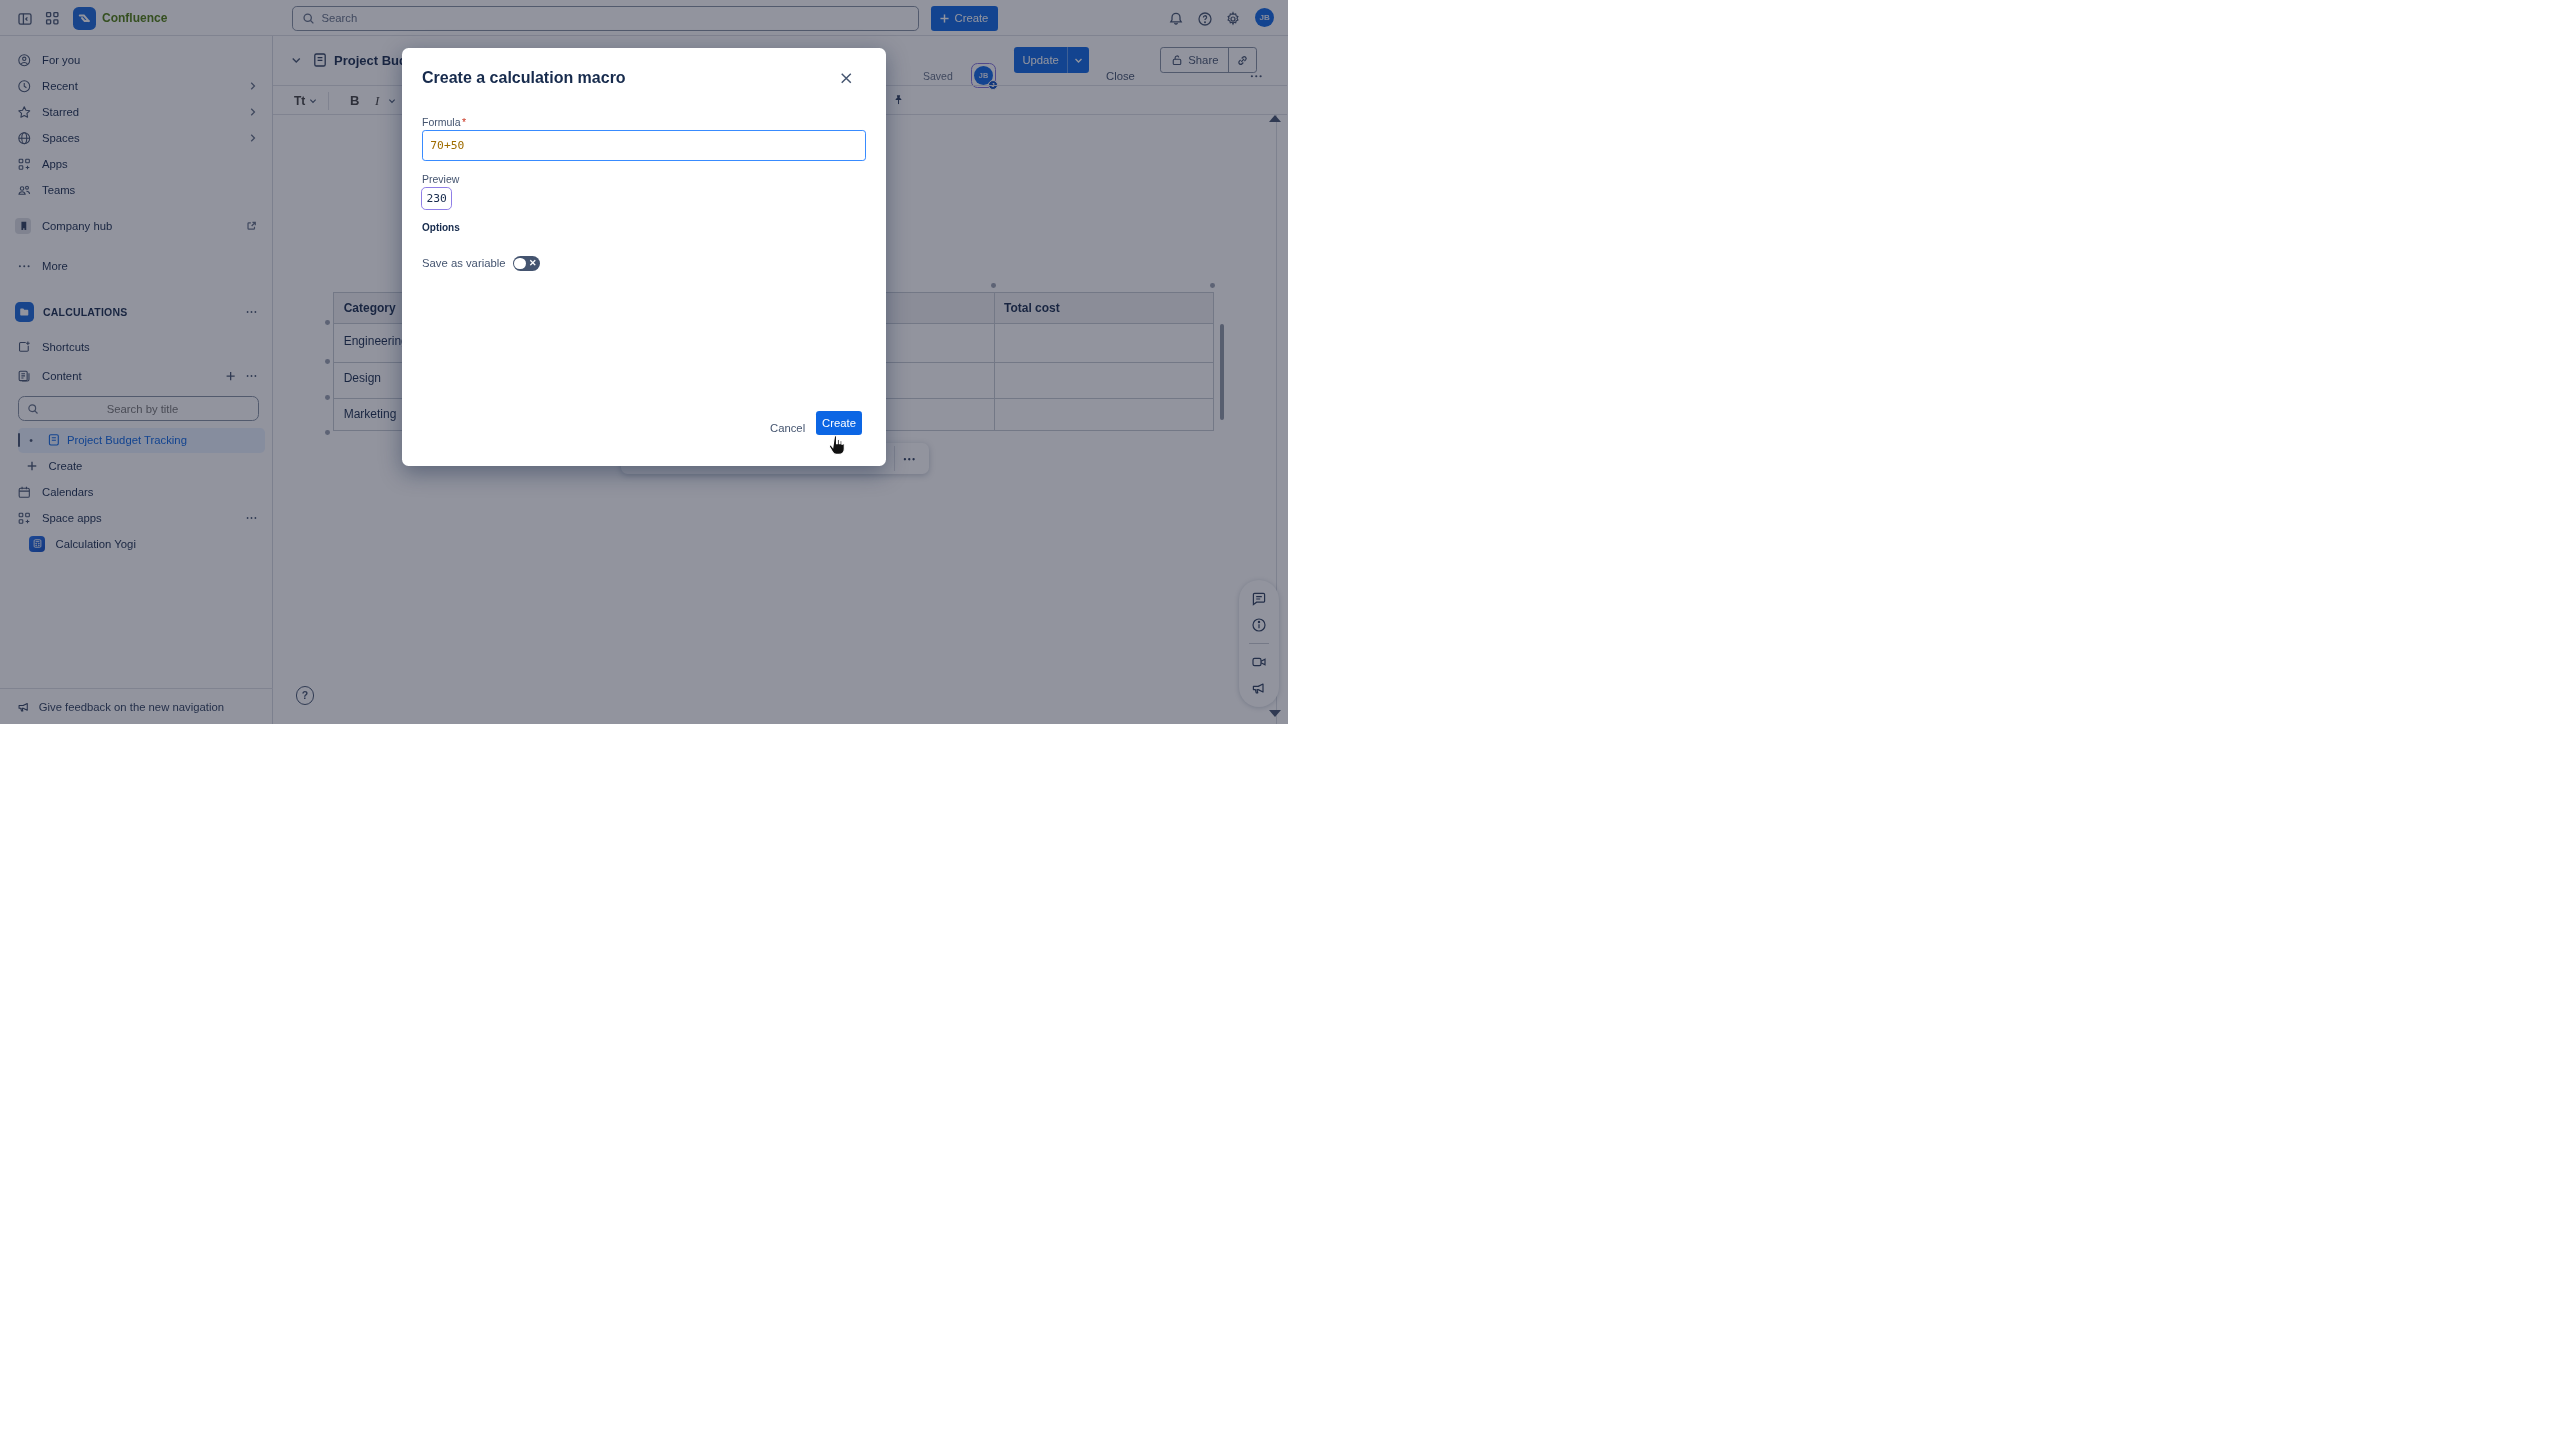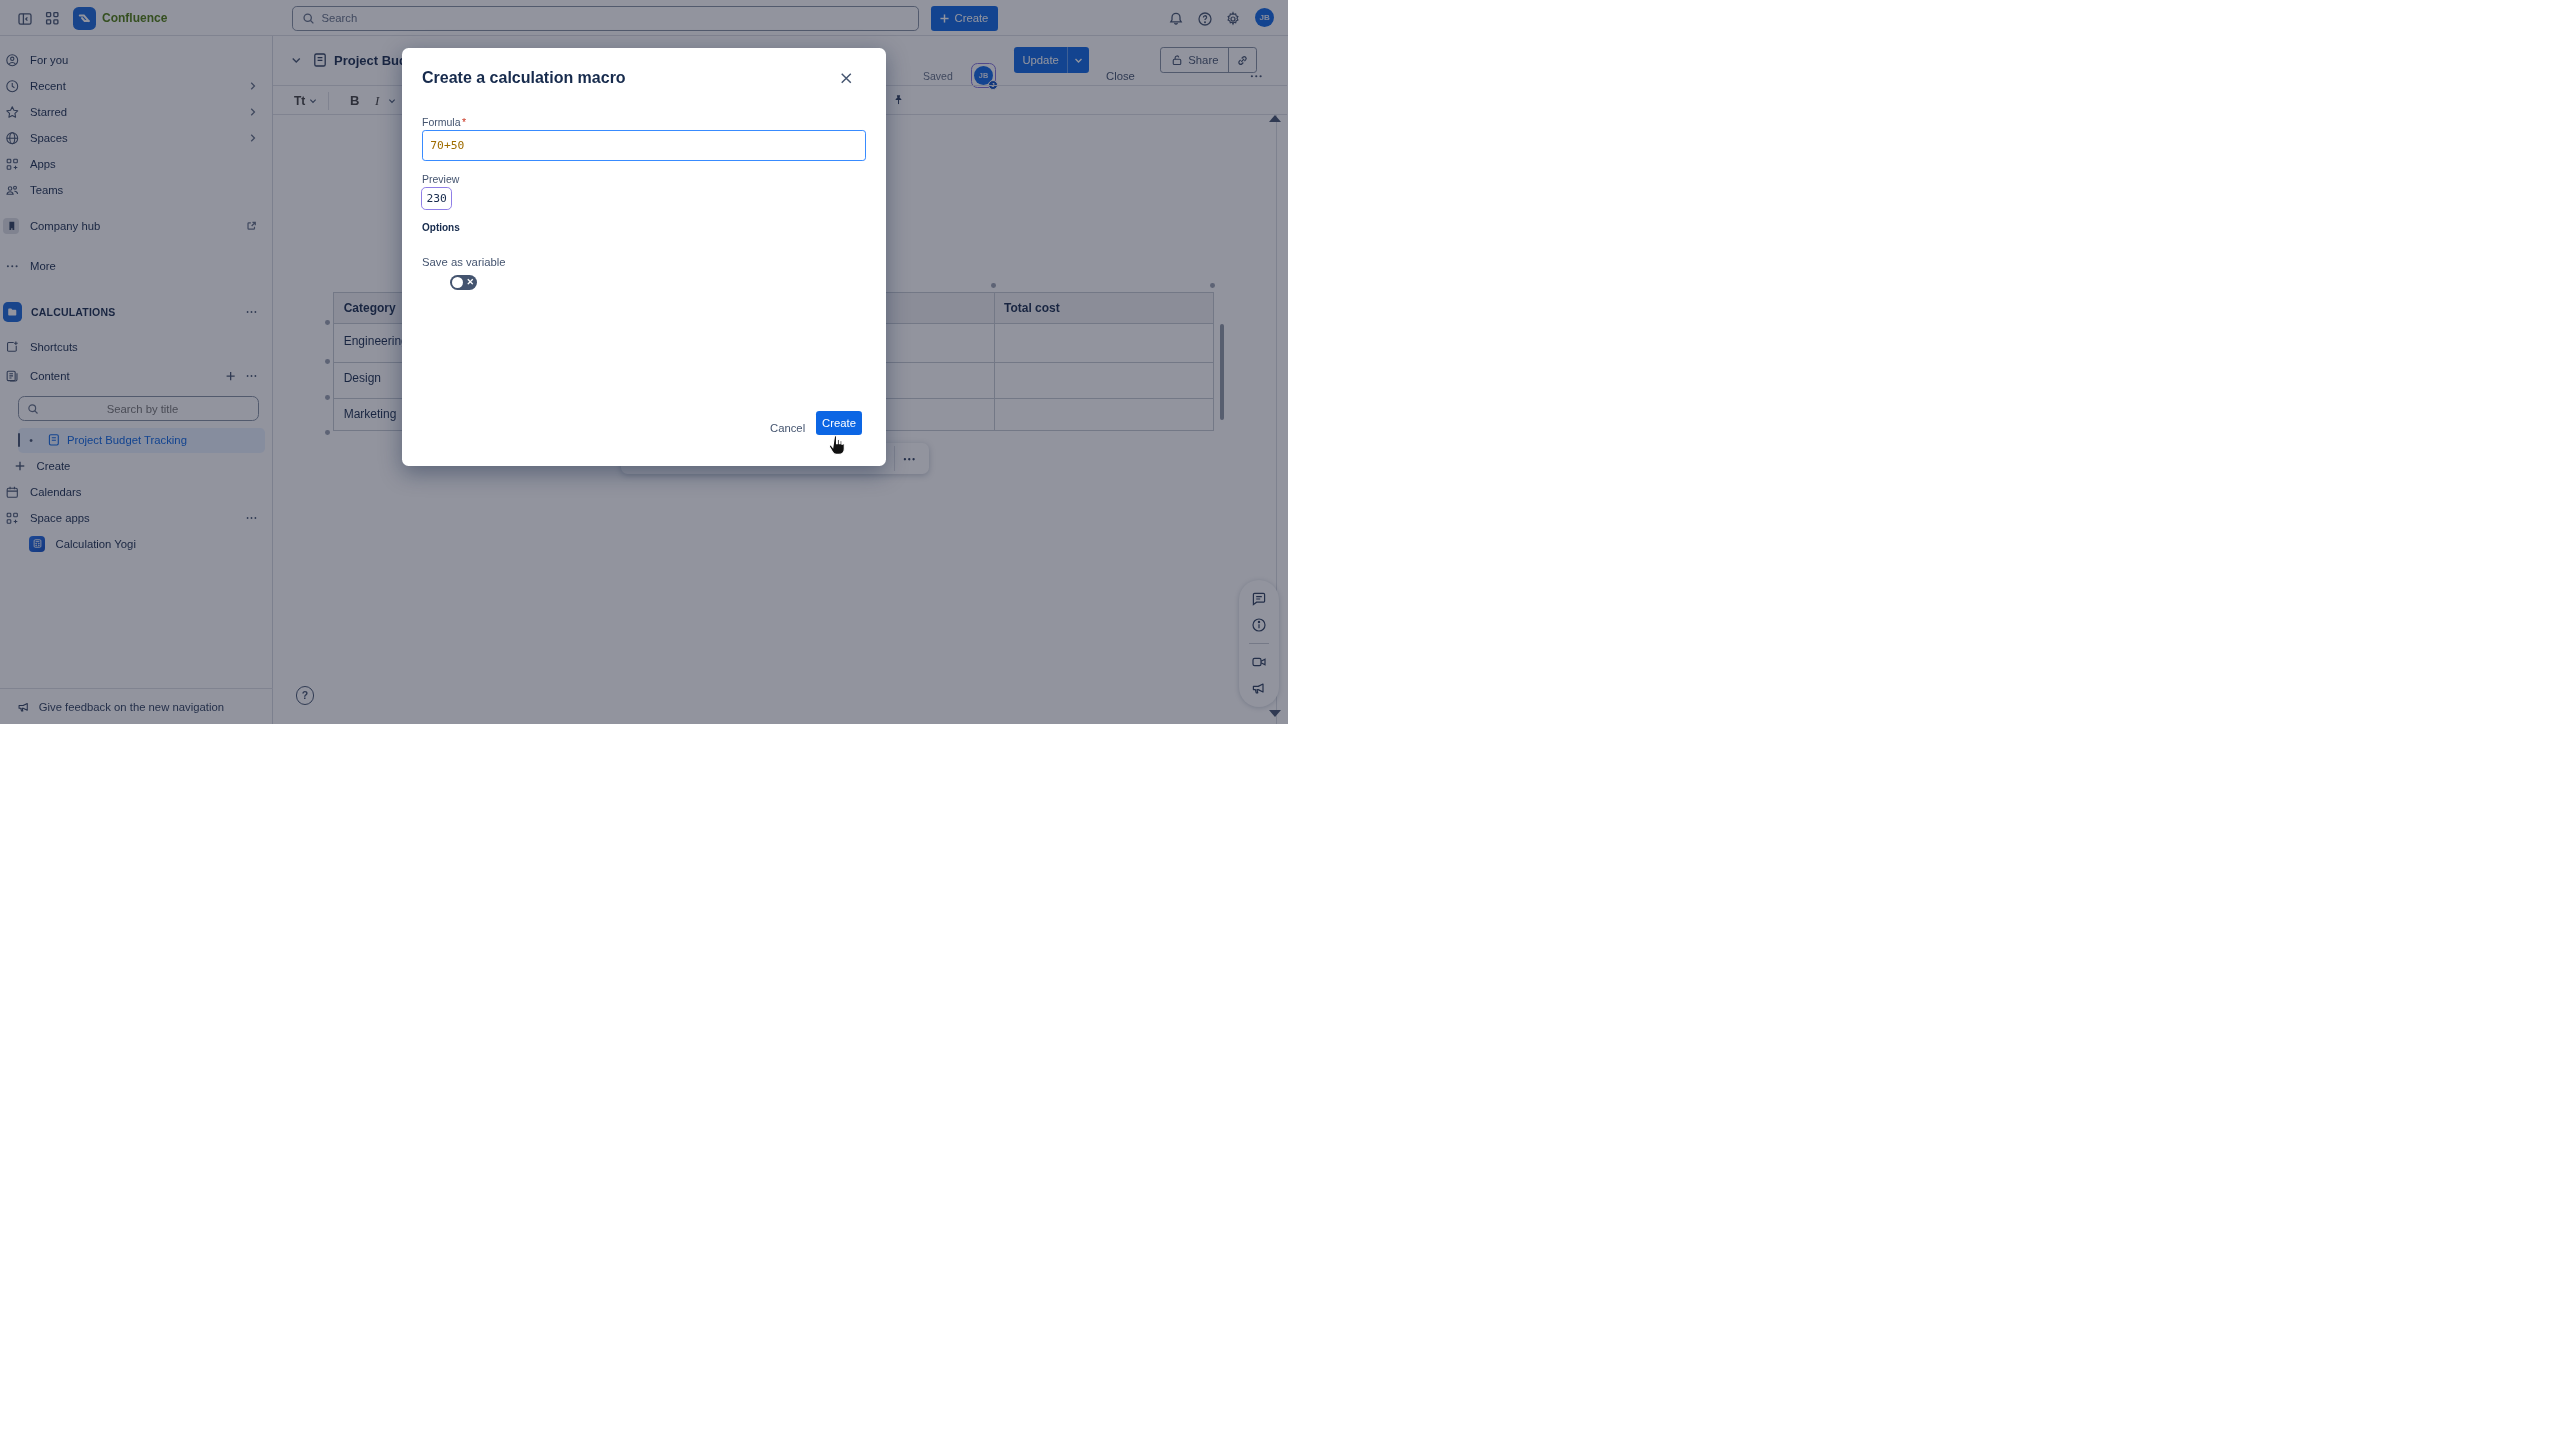--- a/index.html
+++ b/index.html
@@ -13,21 +13,21 @@
   #brand-name { position:absolute; left:102px; top:10.5px; font-size:12px; font-weight:700; color:#4d7c0f; }
   #logo { position:absolute; left:73px; top:6.5px; width:23.4px; height:23.4px; border-radius:5.6px; background:#1868db; display:flex; align-items:center; justify-content:center; }
   #search-box { position:absolute; left:292px; top:5.6px; width:627px; height:25px; border:0.8px solid #8590a2; border-radius:4.8px; background:#fff; display:flex; align-items:center; padding-left:9px; gap:6.5px; }
   #search-box input { border:none; outline:none; font-size:11.3px; color:#626f86; width:484px; background:transparent; font-family:"Liberation Sans",sans-serif; }
   #search-box input::placeholder { color:#626f86; }
   #topbar-create { position:absolute; left:931px; top:5.6px; height:25px; padding:0 9.7px 0 6.5px; background:#0c66e4; border-radius:3.2px; color:#fff; font-size:11.3px; font-weight:500; display:flex; align-items:center; gap:4px; cursor:pointer; }
   #topbar-avatar { position:absolute; left:1255px; top:8px; width:19.4px; height:19.4px; border-radius:50%; background:#0c66e4; color:#e4ebfb; font-size:8px; font-weight:700; display:flex; align-items:center; justify-content:center; }
 
   
   #sidebar { position:absolute; left:0; top:36px; width:273px; height:688px; background:#fff; border-right:0.8px solid #d5d9e0; z-index:1; }
-  .sb-row { position:relative; height:26px; display:flex; align-items:center; padding-left:5px; gap:10.5px; font-size:11.3px; color:#172b4d; cursor:pointer; }
+  .sb-row { position:relative; height:26px; display:flex; align-items:center; padding-left:17px; gap:10.5px; font-size:11.3px; color:#172b4d; cursor:pointer; }
   .sb-row .lbl { flex:0 0 auto; }
   .sb-right { position:absolute; right:14.5px; top:50%; transform:translateY(-50%); display:flex; gap:8px; align-items:center; }
   .sb-section-hd { font-weight:700; font-size:10.5px; letter-spacing:0.2px; }
   #sb-search { margin:7.3px 0 0 18px; width:241px; height:25px; border:0.8px solid #8590a2; border-radius:6.5px; display:flex; align-items:center; gap:6.5px; padding-left:8px; background:#fff; }
   #sb-search input { border:none; outline:none; font-size:11.3px; color:#626f86; width:194px; background:transparent; font-family:"Liberation Sans",sans-serif;text-align:center; }
   #sb-selected { margin:6.5px 0 0 18px; width:247px; height:25px; background:#e9f2ff; border-radius:4.8px; display:flex; align-items:center; position:relative; cursor:pointer; }
   #sb-selected .dragbar { position:absolute; left:0px; top:5.6px; width:2.4px; height:13.7px; border-radius:1.6px; background:#44546f; }
   #sb-selected .bullet { position:absolute; left:11.3px; color:#44546f; font-size:10.5px; }
   #sb-selected .doc { position:absolute; left:29px; top:5.6px; }
   #sb-selected .lbl { position:absolute; left:49px; color:#0c66e4; font-weight:500; font-size:11.3px; }
@@ -62,21 +62,21 @@
   
   #overlay { position:absolute; left:0; top:0; width:1288px; height:724px; background:rgba(27,32,52,.48); z-index:40; }
   #modal { position:absolute; left:402px; top:48px; width:484px; height:418px; background:#fff; border-radius:6.5px; box-shadow:0 6.5px 22.6px rgba(9,30,66,.4); z-index:50; }
   #modal-title { position:absolute; left:20px; top:21px; font-size:16px; font-weight:650; color:#172b4d; }
   #modal-close { position:absolute; left:433px; top:19.4px; width:22.6px; height:22.6px; display:flex; align-items:center; justify-content:center; border-radius:3.2px; cursor:pointer; }
   .field-label { position:absolute; left:20px; font-size:10.5px; color:#44546f; font-weight:500; }
   .req { color:#ca3521; margin-left:1.6px; }
   #formula-input { position:absolute; left:20px; top:82px; width:444px; height:31px; border:1.6px solid #388bff; border-radius:3.2px; font-family:"DejaVu Sans Mono",monospace; font-size:11.3px; color:#9e6c00; padding-left:7.3px; outline:none; }
   #preview-box { position:absolute; left:19.4px; top:139px; min-width:27px; height:23.4px; border:1.2px solid #8f7ee7; border-radius:4.8px; display:flex; align-items:center; justify-content:center; font-family:"DejaVu Sans Mono",monospace; font-size:11.3px; color:#172b4d; padding:0 4px; }
   #options-hd { position:absolute; left:20px; top:174px; font-size:10px; font-weight:700; color:#172b4d; }
-  #toggle-row { position:absolute; left:20px; top:208px; display:flex; align-items:center; gap:7.3px;flex-direction:column; }
+  #toggle-row { position:absolute; left:20px; top:208px; display:flex; align-items:center; gap:7.3px; }
   #toggle-row .tl { font-size:11.3px; color:#44546f; }
   #toggle { width:27px; height:14.5px; border-radius:8px; background:#44546f; position:relative; cursor:pointer; }
   #toggle .knob { position:absolute; left:1.6px; top:1.6px; width:11.3px; height:11.3px; border-radius:50%; background:#fff; }
   #toggle .xg { position:absolute; right:3.2px; top:1.6px; color:#fff; font-size:9px; font-weight:700; }
   #modal-cancel { position:absolute; left:360px; top:368px; height:24px; padding:0 8px; display:flex; align-items:center; font-size:11.3px; font-weight:500; color:#44546f; border-radius:3.2px; cursor:pointer; }
   #modal-create { position:absolute; left:414px; top:363px; width:46px; height:24px; background:#0c66e4; border-radius:3.2px; color:#fff; font-size:11.3px; font-weight:500; display:flex; align-items:center; justify-content:center; cursor:pointer; }
   #cursor { position:absolute; left:827px; top:434px; z-index:60; pointer-events:none; }
 </style>
 </head>
 <body>

